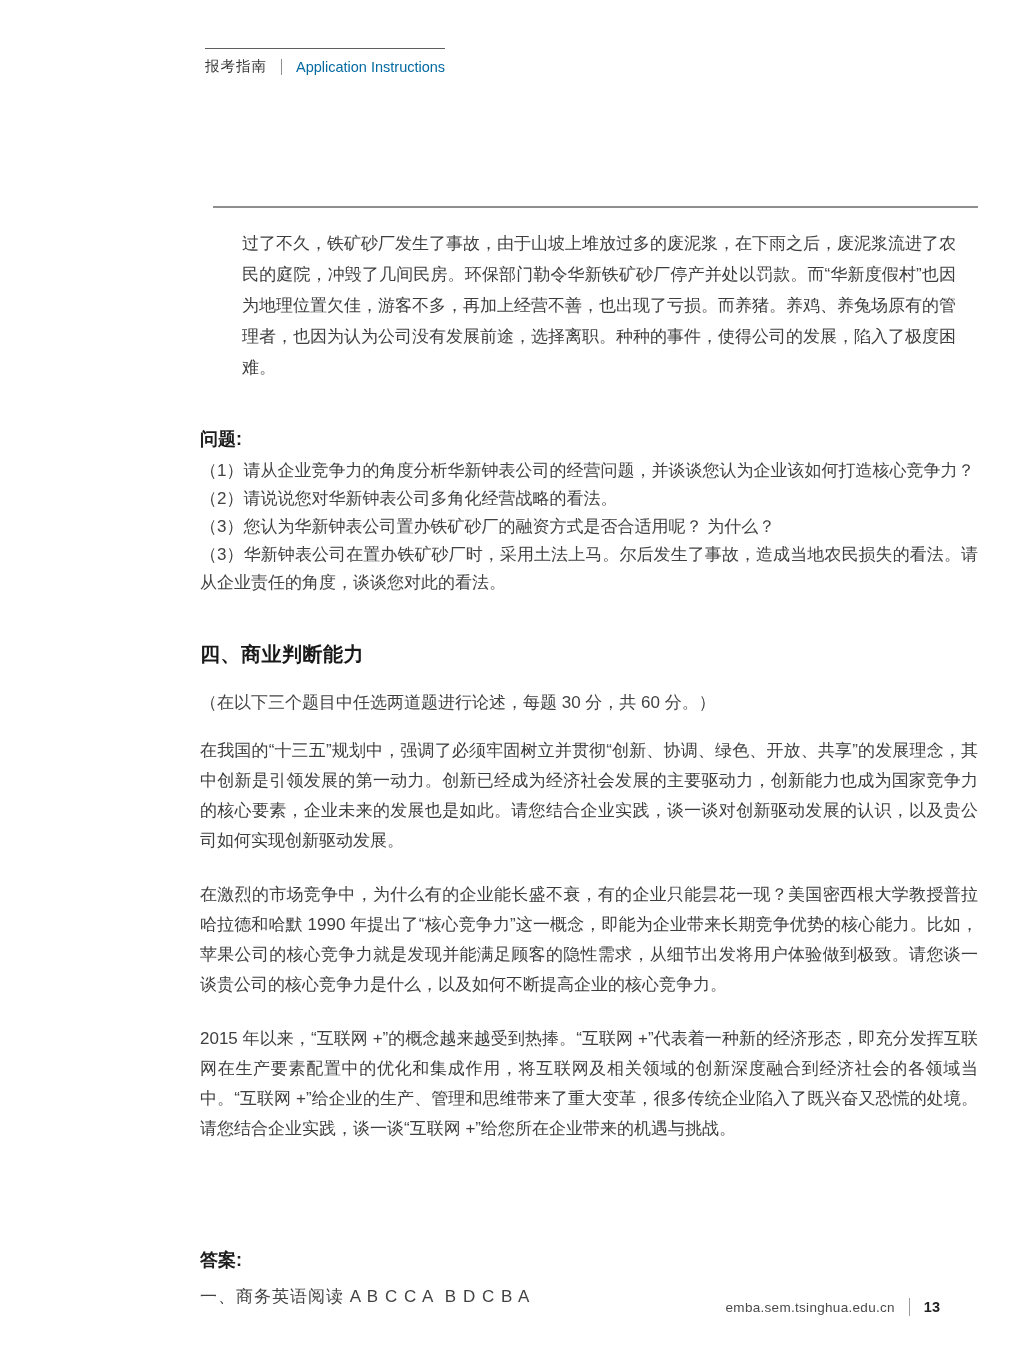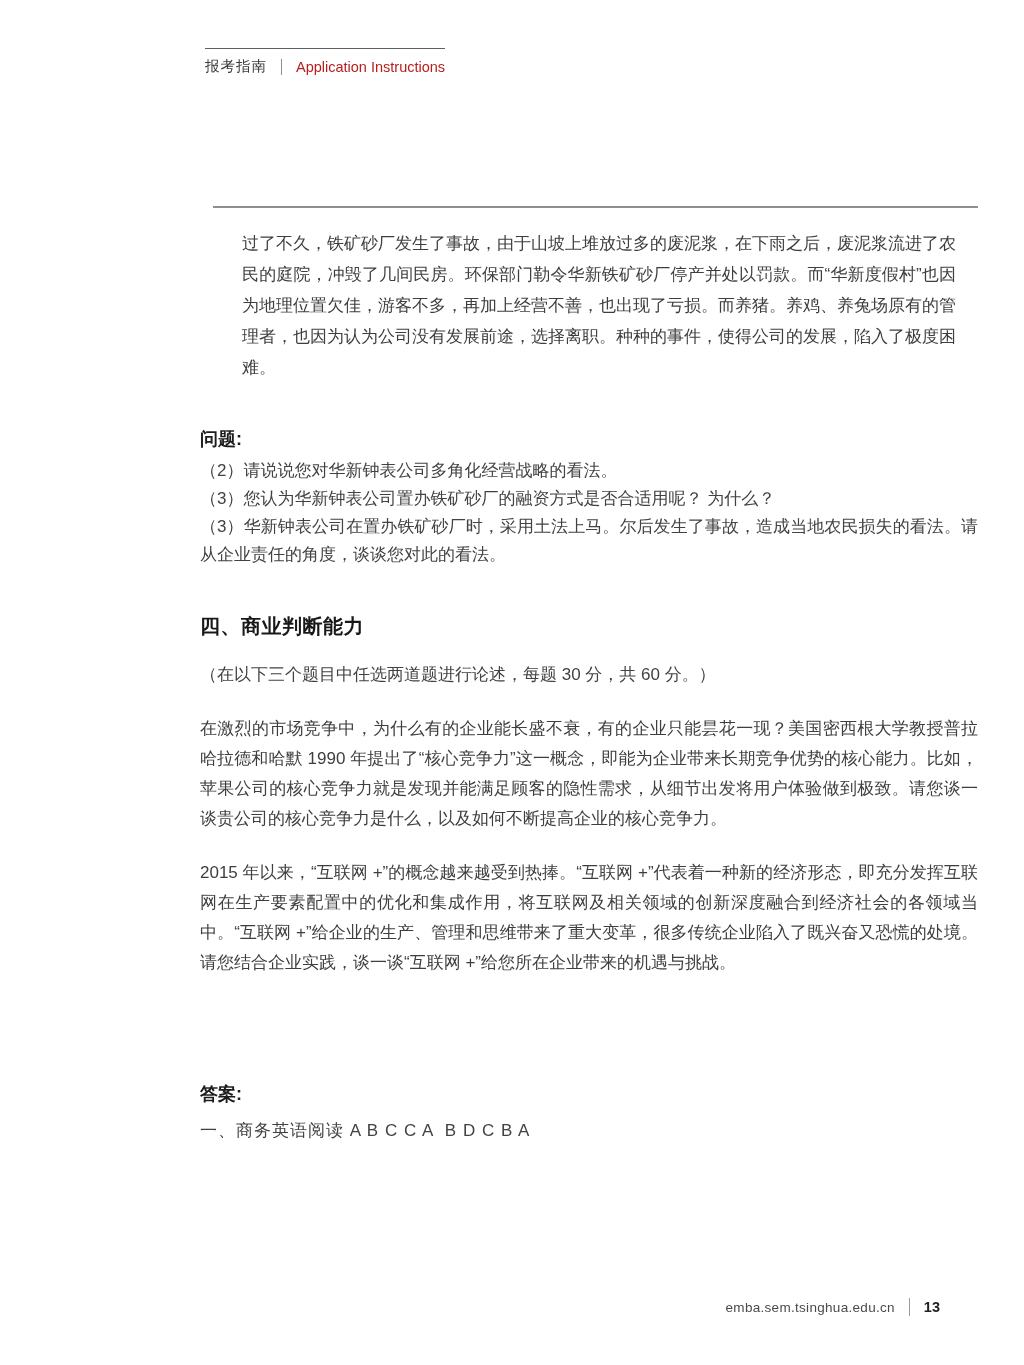--- a/index.html
+++ b/index.html
@@ -15,21 +15,21 @@
   
   .header {
     position: absolute; top: 48px; left: 205px;
     border-top: 1px solid #5f5f5f;
     padding-top: 8px;
     display: flex; align-items: center;
     min-width: 231px;
   }
   .header-cn { font-size: 14.5px; color: #3a3a3a; letter-spacing: 1px; }
   .header-divider { width: 1px; height: 16px; background: #8d8d8d; margin: 0 14px; }
-  .header-en { font-size: 14.5px; color: #b91c1c; }
+  .header-en { font-size: 14.5px; color: #0369a1; }
 
   
   .content { position: absolute; left: 200px; top: 206px; width: 778px; }
   .separator { border-top: 2px solid #8f8f8f; margin-left: 13px; }
 
   .intro {
     margin: 20px 22px 0 42px;
     font-size: 17px; line-height: 31px;
     text-align: justify;
     color: #3e3e3e;
@@ -82,28 +82,30 @@
   <span class="header-en">Application Instructions</span>
 </div>
 
 <div class="content">
   <div class="separator"></div>
 
   <p class="intro">过了不久，铁矿砂厂发生了事故，由于山坡上堆放过多的废泥浆，在下雨之后，废泥浆流进了农民的庭院，冲毁了几间民房。环保部门勒令华新铁矿砂厂停产并处以罚款。而“华新度假村”也因为地理位置欠佳，游客不多，再加上经营不善，也出现了亏损。而养猪。养鸡、养兔场原有的管理者，也因为认为公司没有发展前途，选择离职。种种的事件，使得公司的发展，陷入了极度困难。</p>
 
   <div class="qa-title">问题:</div>
   <div class="q-list">
+    <p class="q-item">（1）请从企业竞争力的角度分析华新钟表公司的经营问题，并谈谈您认为企业该如何打造核心竞争力？</p>
     <p class="q-item">（2）请说说您对华新钟表公司多角化经营战略的看法。</p>
     <p class="q-item">（3）您认为华新钟表公司置办铁矿砂厂的融资方式是否合适用呢？ 为什么？</p>
     <p class="q-item">（3）华新钟表公司在置办铁矿砂厂时，采用土法上马。尔后发生了事故，造成当地农民损失的看法。请从企业责任的角度，谈谈您对此的看法。</p>
   </div>
 
   <h2 class="sec-heading">四、商业判断能力</h2>
   <div class="sec-note">（在以下三个题目中任选两道题进行论述，每题 30 分，共 60 分。）</div>
 
+  <p class="para first">在我国的“十三五”规划中，强调了必须牢固树立并贯彻“创新、协调、绿色、开放、共享”的发展理念，其中创新是引领发展的第一动力。创新已经成为经济社会发展的主要驱动力，创新能力也成为国家竞争力的核心要素，企业未来的发展也是如此。请您结合企业实践，谈一谈对创新驱动发展的认识，以及贵公司如何实现创新驱动发展。</p>
   <p class="para next">在激烈的市场竞争中，为什么有的企业能长盛不衰，有的企业只能昙花一现？美国密西根大学教授普拉哈拉德和哈默 1990 年提出了“核心竞争力”这一概念，即能为企业带来长期竞争优势的核心能力。比如，苹果公司的核心竞争力就是发现并能满足顾客的隐性需求，从细节出发将用户体验做到极致。请您谈一谈贵公司的核心竞争力是什么，以及如何不断提高企业的核心竞争力。</p>
   <p class="para next">2015 年以来，“互联网 +”的概念越来越受到热捧。“互联网 +”代表着一种新的经济形态，即充分发挥互联网在生产要素配置中的优化和集成作用，将互联网及相关领域的创新深度融合到经济社会的各领域当中。“互联网 +”给企业的生产、管理和思维带来了重大变革，很多传统企业陷入了既兴奋又恐慌的处境。请您结合企业实践，谈一谈“互联网 +”给您所在企业带来的机遇与挑战。</p>
 
   <div class="answers">
     <div class="ans-title">答案:</div>
     <p class="ans-item first">一、商务英语阅读 A B C C A  B D C B A</p>
   </div>
 </div>
 
 <div class="footer">

